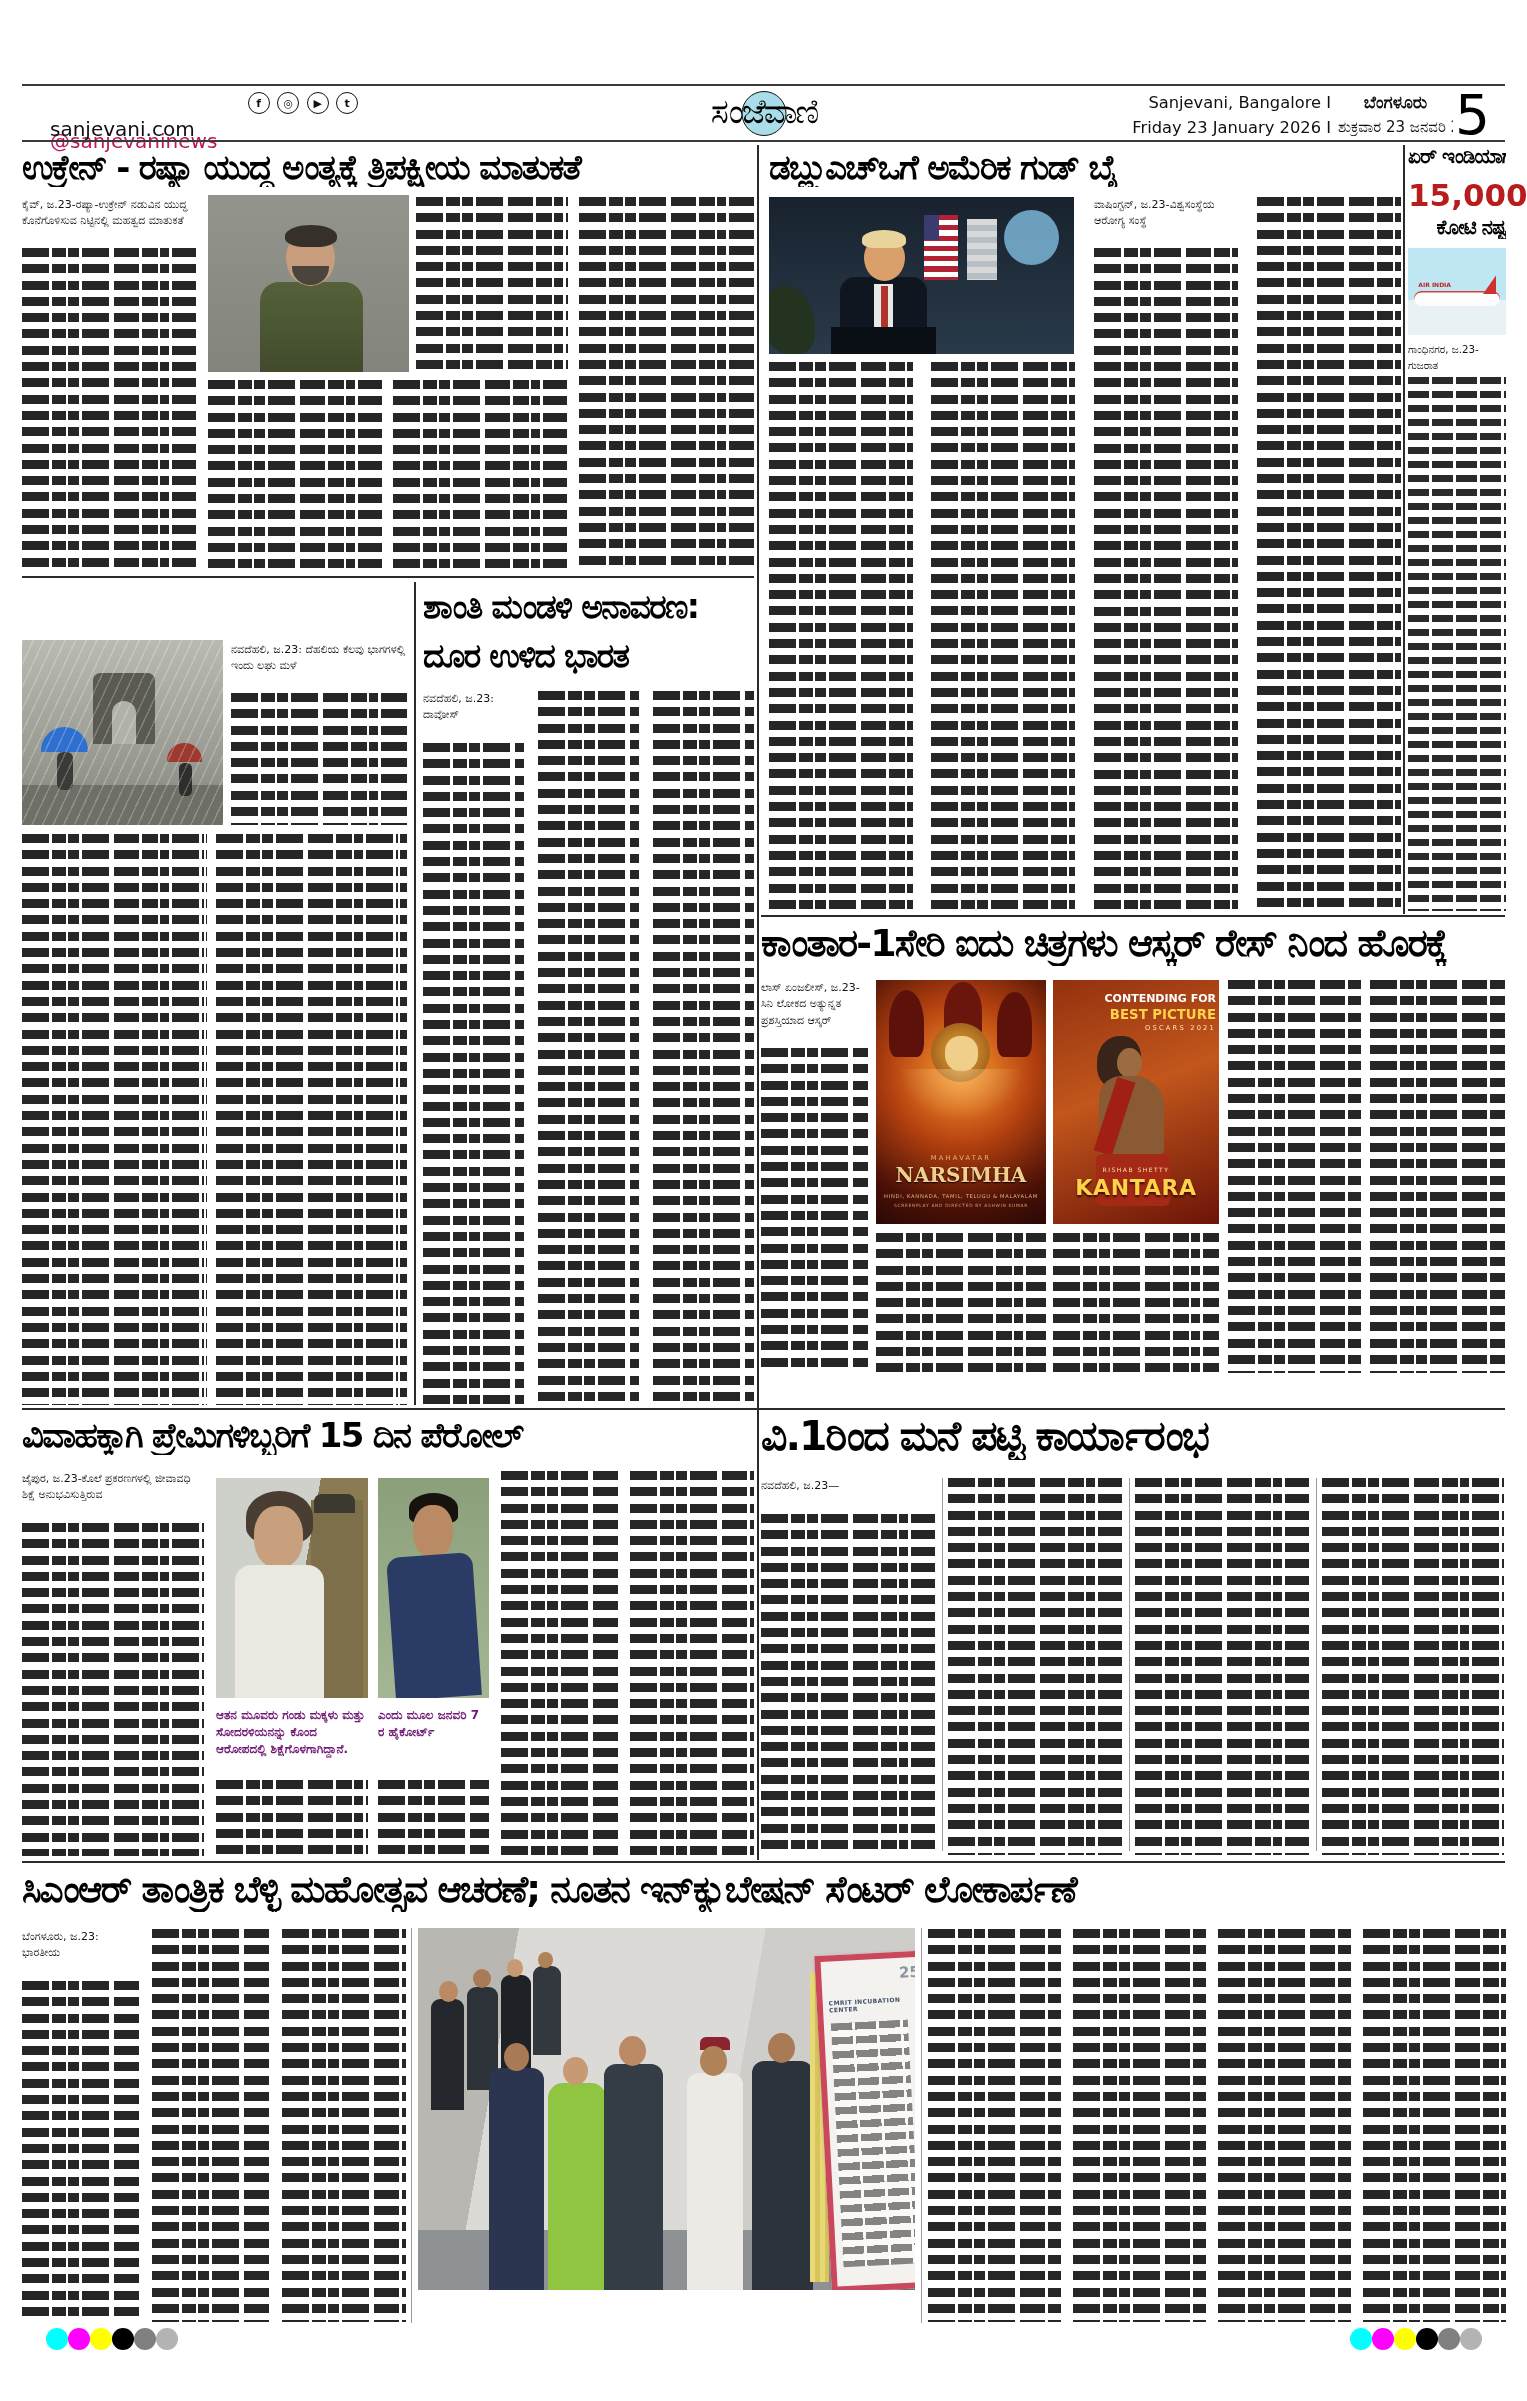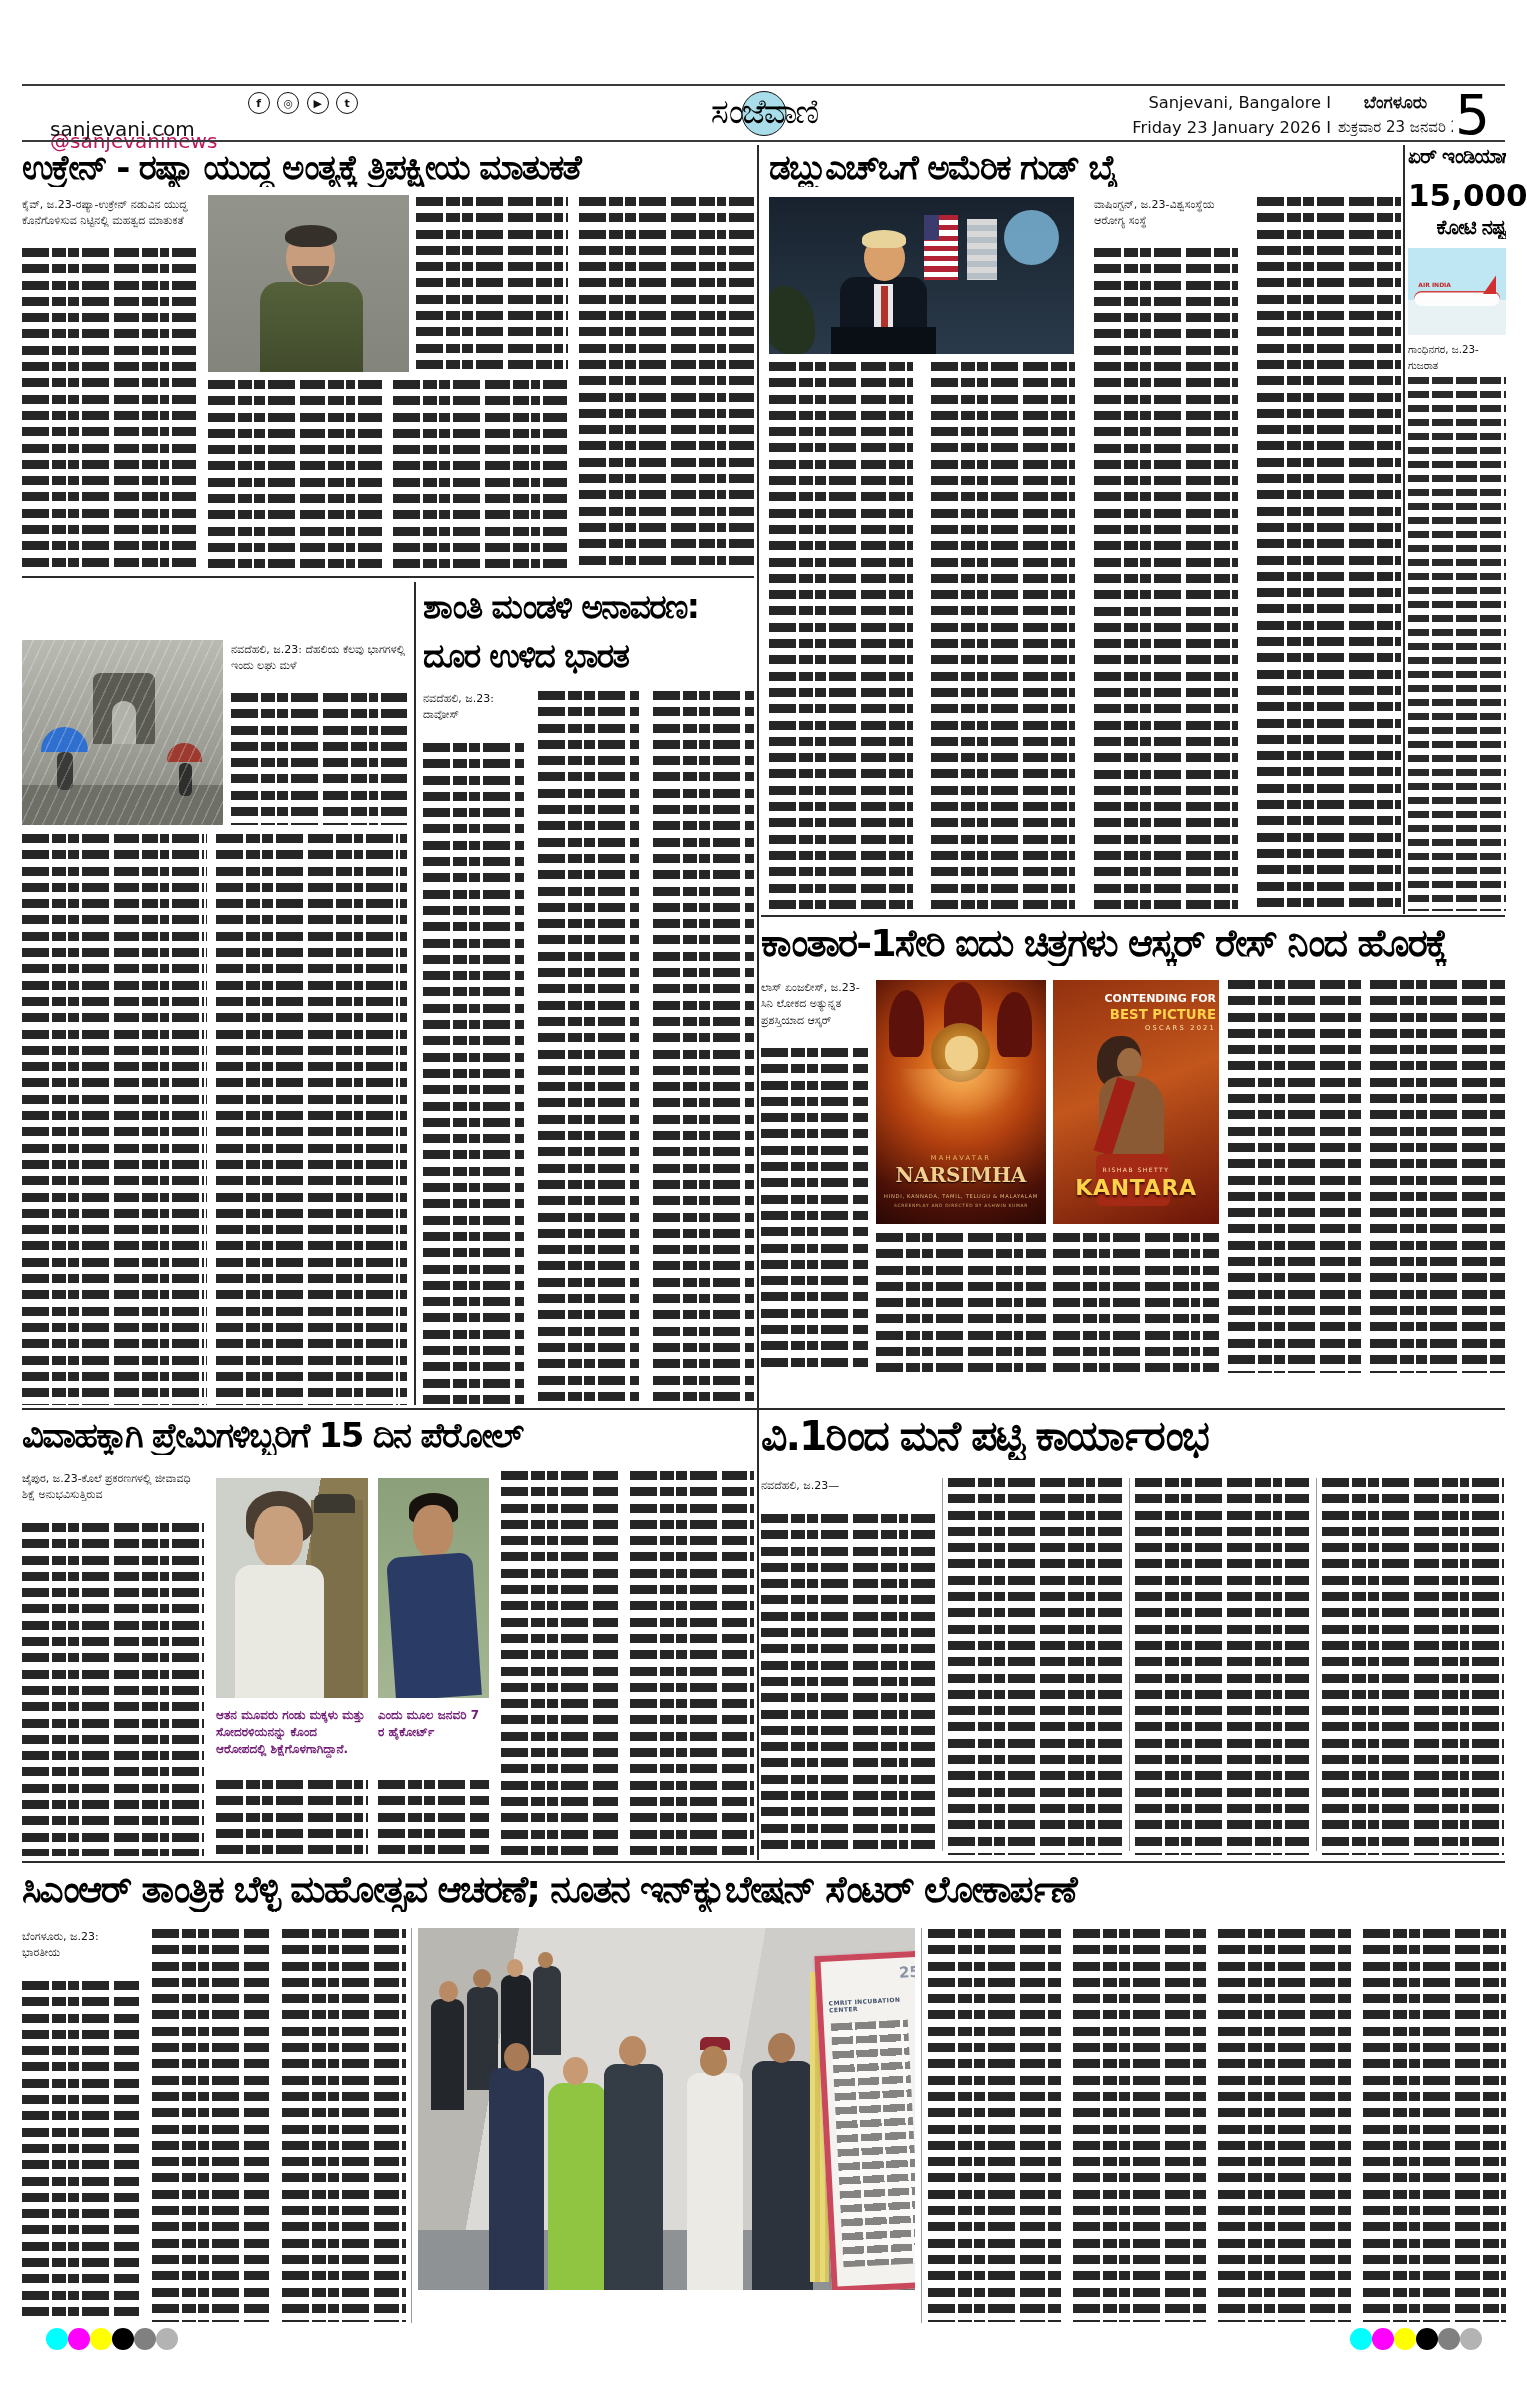--- a/index.html
+++ b/index.html
@@ -91,21 +91,21 @@
     <div class="abs" style="left:-6px;top:89px;width:52px;height:68px;background:#24331f;border-radius:40% 60% 30% 50%;"></div>
   </div>
 
   <div class="abs greek" style="left:769px;top:362px;width:144px;height:548px;"></div>
   <div class="abs greek" style="left:931px;top:362px;width:144px;height:548px;"></div>
   <div class="abs lead" style="left:1094px;top:197px;width:144px;height:49px;">ವಾಷಿಂಗ್ಟನ್, ಜ.23-ವಿಶ್ವಸಂಸ್ಥೆಯ ಆರೋಗ್ಯ ಸಂಸ್ಥೆ</div>
   <div class="abs greek" style="left:1094px;top:248px;width:144px;height:662px;"></div>
   <div class="abs greek" style="left:1257px;top:197px;width:144px;height:714px;"></div>
 
   <div class="abs hl" style="left:1408px;top:145px;width:98px;font-size:20px;text-align:left;">ಏರ್ ಇಂಡಿಯಾಗೆ</div>
-  <div class="abs" style="left:1408px;top:177px;width:98px;font-size:31px;font-weight:900;color:#000000;">15,000</div>
+  <div class="abs" style="left:1408px;top:177px;width:98px;font-size:31px;font-weight:900;color:#b91c1c;">15,000</div>
   <div class="abs hl" style="left:1408px;top:216px;width:98px;font-size:20px;text-align:right;">ಕೋಟಿ ನಷ್ಟ</div>
 
   <div class="photo" style="left:1408px;top:248px;width:98px;height:87px;background:linear-gradient(#bfe7f3 0 60%,#e8f2f5 60%);">
     <div class="abs" style="left:6px;top:43px;width:86px;height:15px;background:#fdfdfd;border-radius:7.4px;box-shadow:0 1.5px 0 #d04040 inset;"></div>
     <div class="abs" style="left:75px;top:27px;width:13.3px;height:19px;background:#d03030;clip-path:polygon(0 100%,100% 0,100% 100%);"></div>
     <div class="abs" style="left:10.3px;top:33px;font-size:6px;color:#c02020;font-weight:bold;">AIR INDIA</div>
   </div>
   <div class="abs lead" style="left:1408px;top:341px;width:98px;height:33px;font-size:10.3px;">ಗಾಂಧಿನಗರ, ಜ.23-ಗುಜರಾತ</div>
   <div class="abs greek-sm" style="left:1408px;top:377px;width:98px;height:534px;"></div>
 

